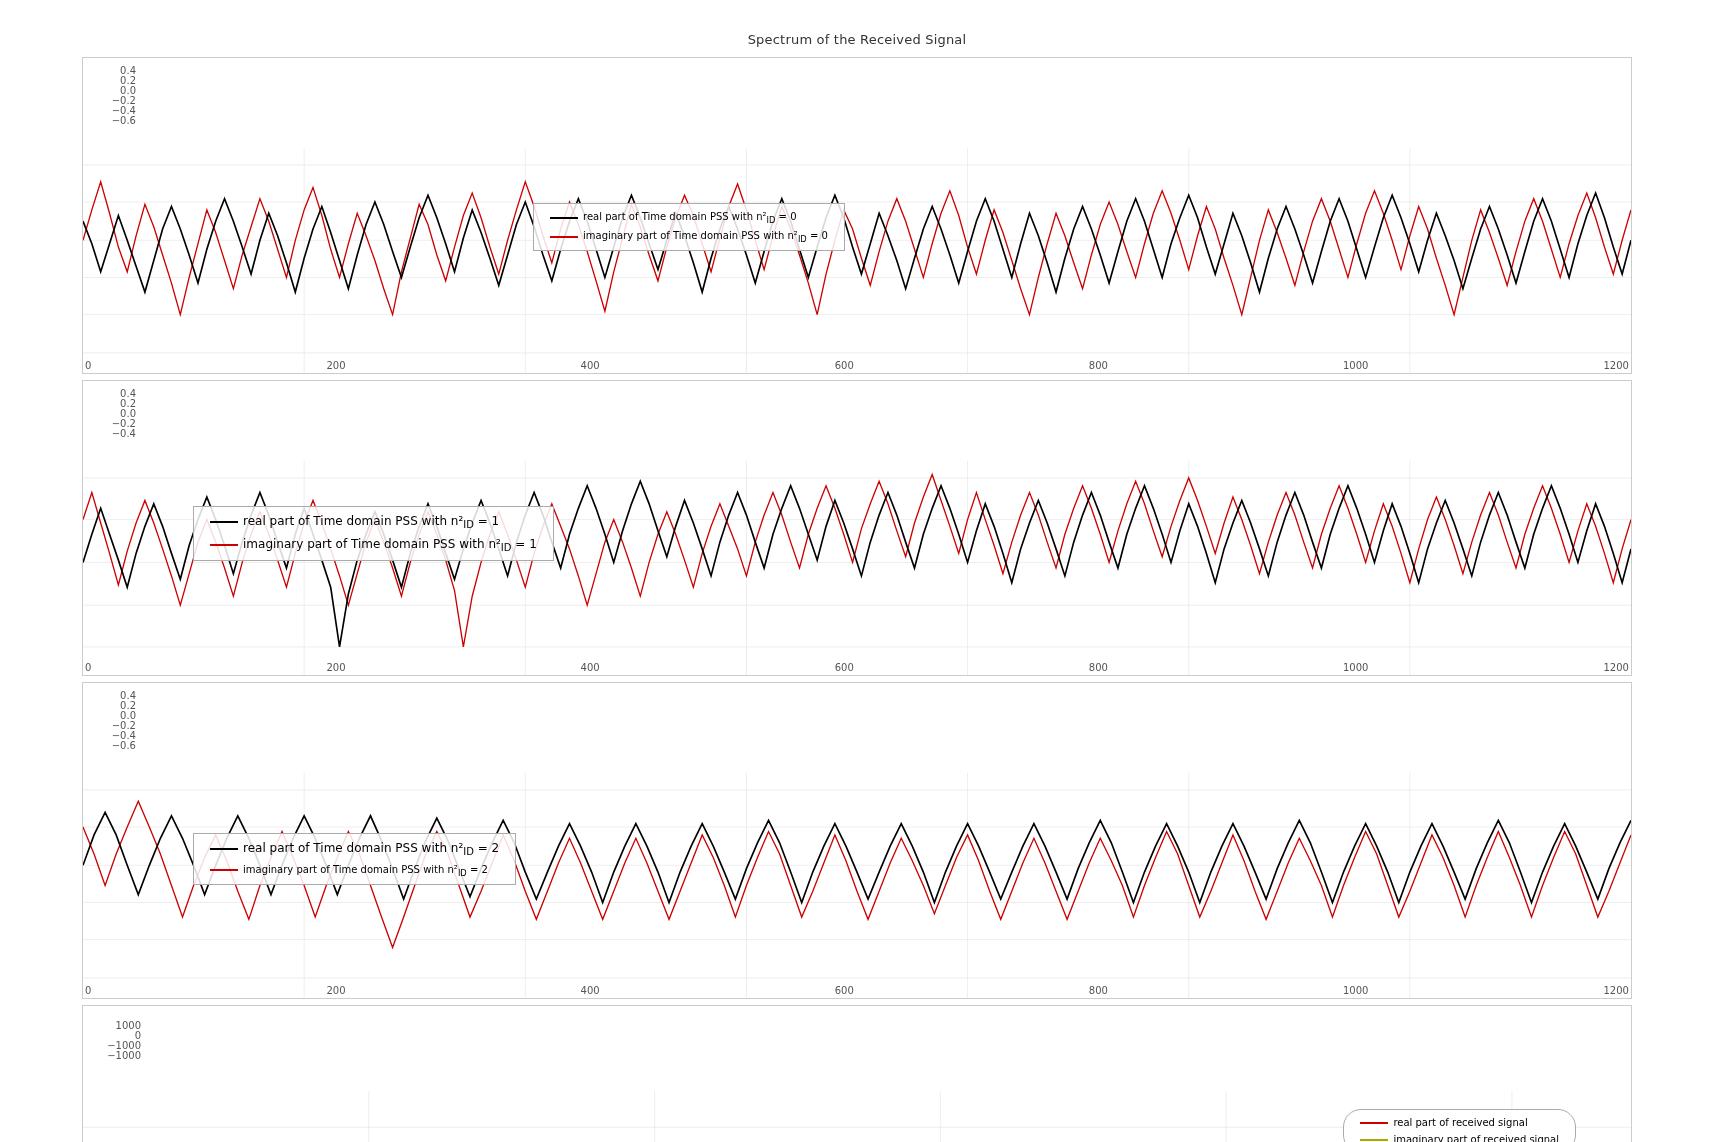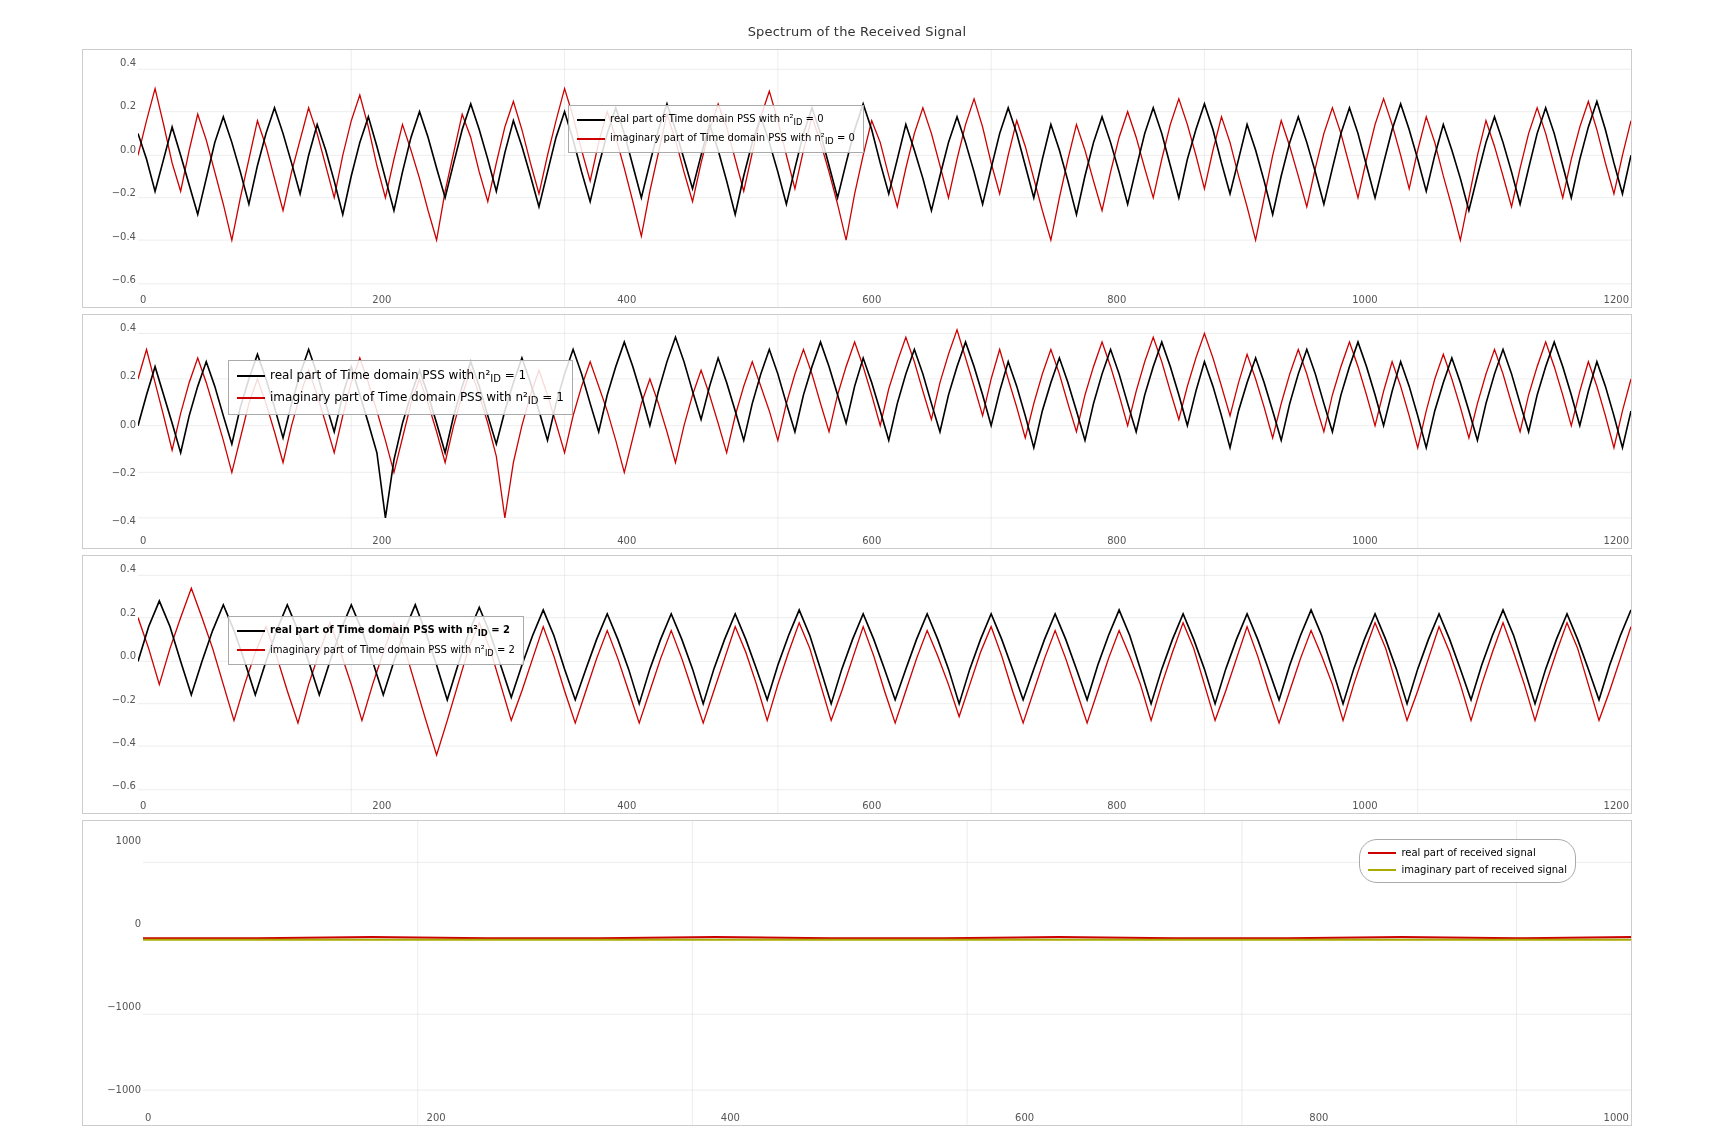--- a/index.html
+++ b/index.html
@@ -9,35 +9,36 @@
       width: 1714px;
       height: 1142px;
       overflow: hidden;
       display: flex;
       flex-direction: column;
       align-items: center;
     }
     .page-title {
       font-size: 13px;
       color: #333;
-      margin-top: 24px;
+      margin-top: 32px;
       margin-bottom: 10px;
       letter-spacing: 0.2px;
     }
     .charts-container {
       display: flex;
       flex-direction: column;
       width: 1550px;
       flex: 1;
       padding-bottom: 10px;
     }
     .chart-panel {
       flex: 1;
       position: relative;
       display: flex;
+      flex-direction: column;
       border: 1px solid #ccc;
       margin-bottom: 6px;
       background: #fff;
     }
     .y-axis-area {
       width: 55px;
       display: flex;
       flex-direction: column;
       justify-content: space-between;
       padding: 8px 2px 22px 2px;
@@ -55,23 +56,24 @@
       overflow: hidden;
     }
     .chart-svg {
       width: 100%;
       height: 100%;
     }
     .legend-box {
       position: absolute;
       background: rgba(255,255,255,0.85);
       border: 1px solid #aaa;
-      padding: 4px 8px;
+      padding: 4px 16px;
       font-size: 10px;
       line-height: 1.7;
+      margin-left: 20px;
     }
     .legend-item {
       display: flex;
       align-items: center;
       gap: 5px;
     }
     .legend-line {
       display: inline-block;
       width: 28px;
       height: 2px;
@@ -223,21 +225,21 @@
         <line x1="1200" y1="0" x2="1200" y2="200" stroke="#e0e0e0" stroke-width="0.5"></line>
 
         <polyline fill="none" stroke="#cc0000" stroke-width="1.2" points="0,48 10,72 20,100 30,72 40,48 50,25 60,48 70,72 80,100 90,128 100,100 110,75 120,55 130,78 140,105 150,130 160,100 170,75 180,52 190,75 200,100 210,128 220,100 230,75 240,52 250,72 260,100 270,128 280,155 290,128 300,100 310,72 320,52 330,72 340,100 350,128 360,105 370,80 380,55 390,78 400,105 410,130 420,105 430,80 440,58 450,80 460,105 470,130 480,105 490,80 500,58 510,80 520,105 530,130 540,105 550,80 560,55 570,75 580,100 590,128 600,100 610,75 620,52 630,72 640,100 650,128 660,105 670,80 680,55 690,78 700,105 710,130 720,105 730,80 740,58 750,78 760,100 770,125 780,100 790,75 800,55 810,78 820,105 830,130 840,105 850,80 860,58 870,80 880,105 890,130 900,105 910,80 920,58 930,78 940,100 950,128 960,100 970,75 980,52 990,72 1000,100 1010,128 1020,105 1030,80 1040,55 1050,78 1060,105 1070,130 1080,105 1090,80 1100,58 1110,78 1120,100 1130,128 1140,100 1150,75 1160,52 1170,72 1180,100 1190,128 1200,105 1210,80 1220,55 1230,75 1240,100 1250,128 1260,100 1270,75 1280,52 1290,75 1300,100 1310,128 1320,100 1330,75 1340,52 1350,72 1360,100 1370,128 1380,105 1390,80 1400,55"></polyline>
 
         <polyline fill="none" stroke="#000000" stroke-width="1.5" points="0,82 10,55 20,35 30,55 40,82 50,108 60,82 70,58 80,38 90,58 100,82 110,108 120,82 130,58 140,38 150,58 160,82 170,108 180,82 190,58 200,38 210,58 220,82 230,108 240,82 250,58 260,38 270,60 280,85 290,112 300,85 310,60 320,40 330,60 340,85 350,110 360,85 370,62 380,42 390,62 400,88 410,112 420,88 430,65 440,45 450,65 460,88 470,115 480,88 490,65 500,45 510,65 520,88 530,115 540,88 550,65 560,45 570,65 580,88 590,112 600,85 610,62 620,42 630,62 640,88 650,115 660,88 670,65 680,45 690,65 700,88 710,112 720,88 730,65 740,45 750,65 760,88 770,115 780,88 790,65 800,45 810,65 820,88 830,112 840,88 850,65 860,45 870,65 880,88 890,112 900,85 910,62 920,42 930,62 940,88 950,115 960,88 970,65 980,45 990,65 1000,88 1010,115 1020,88 1030,65 1040,45 1050,65 1060,88 1070,112 1080,85 1090,62 1100,42 1110,62 1120,88 1130,115 1140,88 1150,65 1160,45 1170,65 1180,88 1190,115 1200,88 1210,65 1220,45 1230,65 1240,88 1250,112 1260,85 1270,62 1280,42 1290,62 1300,88 1310,115 1320,88 1330,65 1340,45 1350,65 1360,88 1370,112 1380,85 1390,62 1400,42"></polyline>
       </svg>
       
       <div class="legend-box" style="top:60px;left:90px;">
         <div class="legend-item">
           <span class="legend-line" style="background:#000;"></span>
-          <span style="font-size:10px;font-weight:bold;">real part of Time domain PSS with n²<sub>ID</sub> = 2</span>
+          <span style="font-size:12px;">real part of Time domain PSS with n²<sub>ID</sub> = 2</span>
         </div>
         <div class="legend-item">
           <span class="legend-line" style="background:#cc0000;"></span>
           <span style="font-size:10px;text-align:center;">imaginary part of Time domain PSS with n²<sub>ID</sub> = 2</span>
         </div>
       </div>
       <div class="x-axis-labels">
         <span>0</span>
         <span>200</span>
         <span>400</span>

